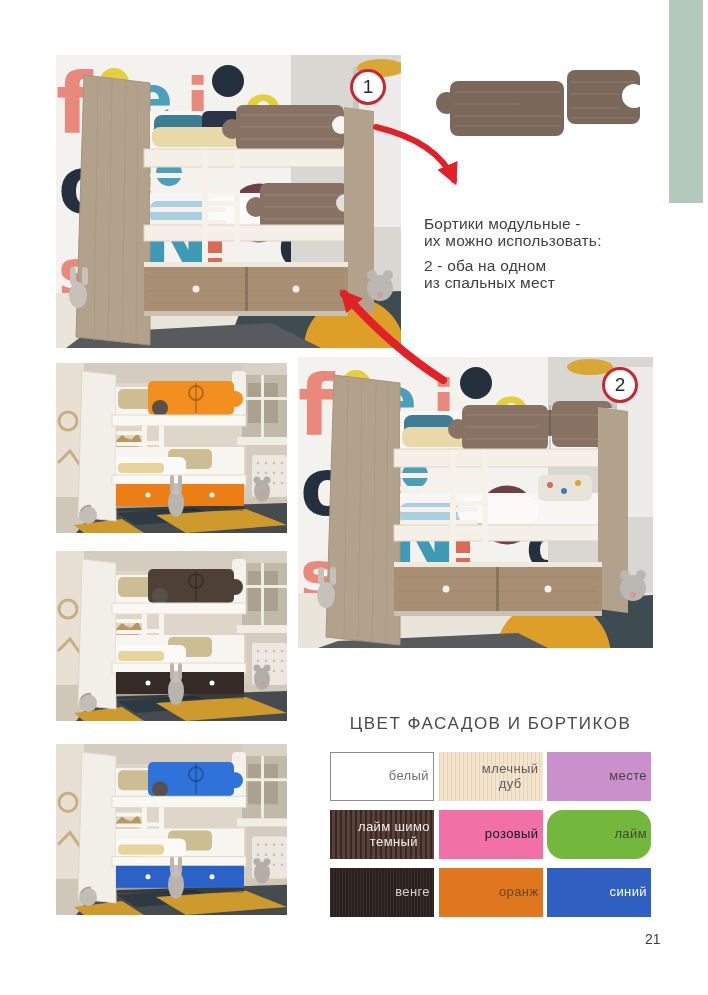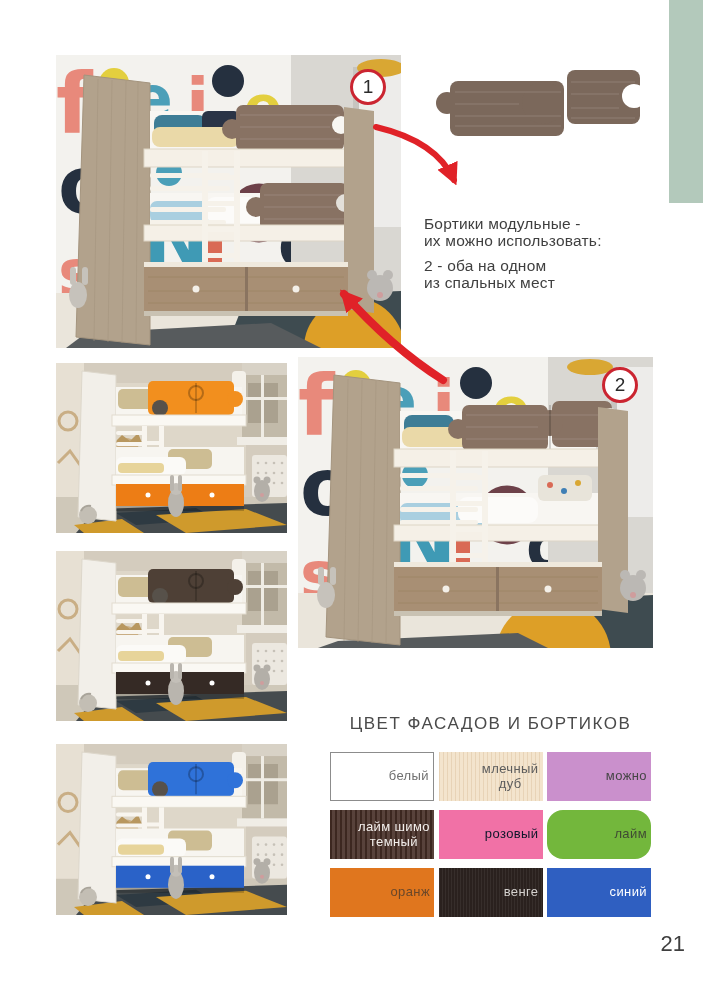--- a/index.html
+++ b/index.html
@@ -19,22 +19,22 @@
   .palette-title{position:absolute;left:330px;top:714px;width:321px;text-align:center;
          font-size:17px;letter-spacing:1.5px;color:var(--title-text);}
   .palette-grid{position:absolute;left:330px;top:752px;width:321px;display:grid;
          grid-template-columns:repeat(3,104px);grid-auto-rows:49px;column-gap:4.5px;row-gap:9px;}
   .swatch{display:flex;align-items:center;justify-content:flex-end;text-align:center;
          box-sizing:border-box;padding:2px 4px;font-size:13px;letter-spacing:.4px;line-height:1.12;}
   .swatch .lbl{white-space:pre-line;}
   .grain-light{background-image:repeating-linear-gradient(90deg,rgba(186,142,92,.20) 0px,rgba(186,142,92,.20) 1px,rgba(255,255,255,0) 1px,rgba(255,255,255,0) 4px);}
   .grain-strong{background-image:repeating-linear-gradient(90deg,rgba(28,12,6,.32) 0px,rgba(28,12,6,.32) 2px,rgba(255,255,255,.07) 2px,rgba(255,255,255,.07) 5px);}
   .grain-dark{background-image:repeating-linear-gradient(90deg,rgba(255,255,255,.06) 0px,rgba(255,255,255,.06) 1px,rgba(0,0,0,0) 1px,rgba(0,0,0,0) 3px);}
-  .page-number{position:absolute;left:645px;top:931px;width:40px;text-align:right;
-         font-size:22px;color:var(--body-text);}
+  .page-number{position:absolute;left:645px;top:931px;width:40px;text-align:left;
+         font-size:14px;color:var(--body-text);}
   .defs-hidden{position:absolute;width:0;height:0;overflow:hidden;}
 </style>
 </head>
 <body>
 
 <div class="page">
 
   <div class="accent-bar"></div>
 
   <svg class="defs-hidden" aria-hidden="true">
@@ -363,38 +363,38 @@
   <div class="palette-title">ЦВЕТ ФАСАДОВ И БОРТИКОВ</div>
   <div class="palette-grid">
       <div class="swatch" style="background-color: rgb(255, 255, 255); color: rgb(111, 111, 111); border: 1px solid rgb(140, 140, 140);">
         <span class="lbl">белый</span>
       </div>
       <div class="swatch grain-light" style="background-color: rgb(243, 228, 205); color: rgb(93, 93, 93);">
         <span class="lbl">млечный
 дуб</span>
       </div>
       <div class="swatch" style="background-color: rgb(202, 144, 204); color: rgb(69, 69, 69);">
-        <span class="lbl">можно</span>
+        <span class="lbl">месте</span>
       </div>
       <div class="swatch grain-strong" style="background-color: rgb(75, 52, 44); color: rgb(243, 239, 236);">
         <span class="lbl">лайм шимо
 темный</span>
       </div>
       <div class="swatch" style="background-color: rgb(241, 113, 166); color: #0f172a;">
         <span class="lbl">розовый</span>
       </div>
       <div class="swatch" style="background-color: rgb(115, 183, 60); color: rgb(63, 74, 51); border-radius: 16px;">
         <span class="lbl">лайм</span>
       </div>
+      <div class="swatch grain-dark" style="background-color: rgb(42, 33, 30); color: rgb(212, 209, 206);">
+        <span class="lbl">венге</span>
+      </div>
       <div class="swatch" style="background-color: rgb(224, 118, 30); color: rgb(106, 71, 41);">
         <span class="lbl">оранж</span>
       </div>
-      <div class="swatch grain-dark" style="background-color: rgb(42, 33, 30); color: rgb(212, 209, 206);">
-        <span class="lbl">венге</span>
-      </div>
       <div class="swatch" style="background-color: rgb(47, 95, 193); color: rgb(255, 255, 255);">
         <span class="lbl">синий</span>
       </div>
     </div>
 
   <div class="page-number">21</div>
 
 </div>
 
 </body></html>

